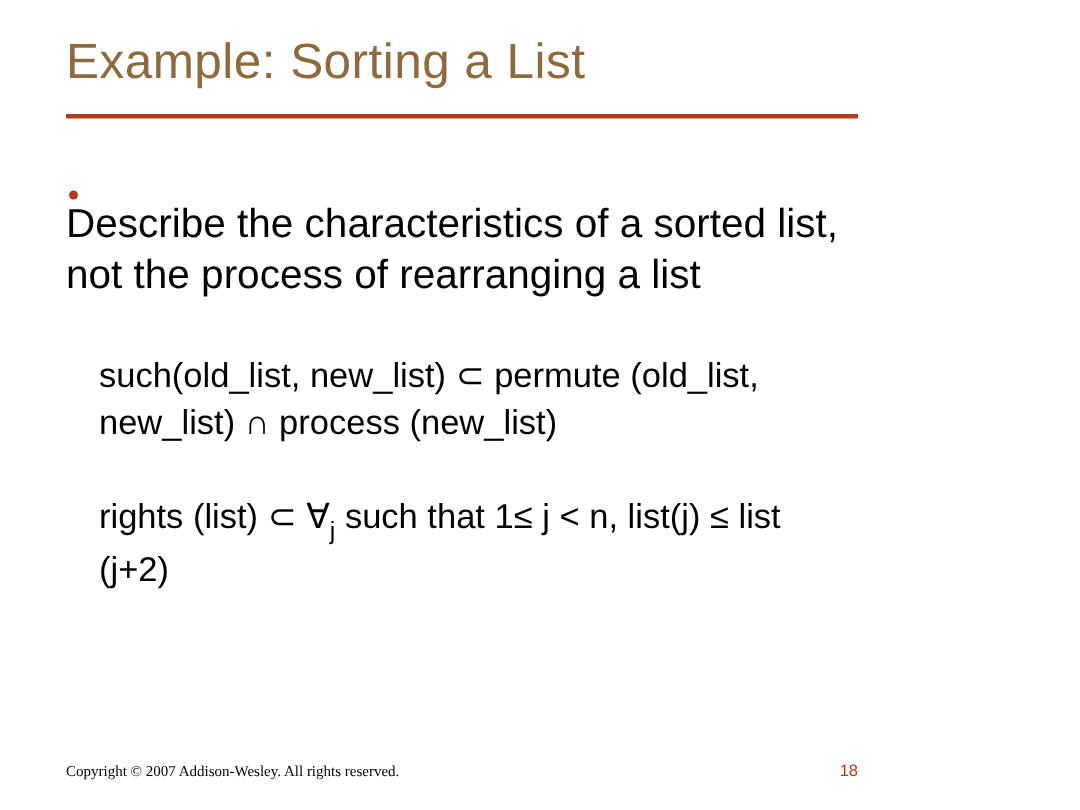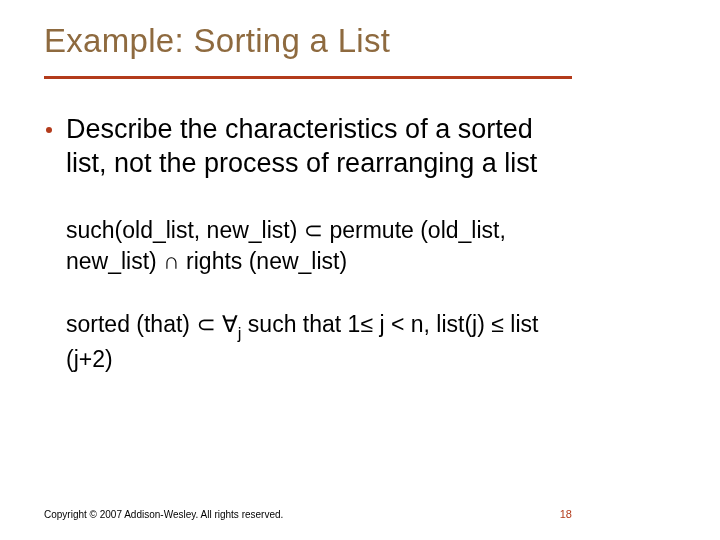--- a/index.html
+++ b/index.html
@@ -29,20 +29,21 @@
   }
   .rule {
     border: 0;
     border-top: 3px solid #b33b1b;
     margin: 0 0 34px 0;
   }
   .bullet-row {
     display: flex;
     align-items: flex-start;
     margin-bottom: 34px;
+    flex-direction: column;
   }
   .bullet-dot {
     flex: 0 0 auto;
     width: 6px;
     height: 6px;
     background: #b33b1b;
     border-radius: 50%;
     margin-top: 14px;
     margin-right: 14px;
     margin-left: 2px;
@@ -64,21 +65,21 @@
     font-size: 0.72em;
     vertical-align: sub;
     position: relative;
     top: 2px;
   }
   .footer {
     position: absolute;
     left: 44px;
     bottom: 20px;
     font-size: 10px;
-    font-family: Liberation Sans, sans-serif;
+    font-family: Liberation Serif, serif;
     color: #000;
   }
   .pagenum {
     position: absolute;
     right: 44px;
     bottom: 20px;
     font-size: 11px;
     font-family: Arial, sans-serif;
     color: #b33b1b;
     margin-left: 48px;
@@ -91,23 +92,23 @@
 
   <h1 class="title">Example: Sorting a List</h1>
   <hr class="rule">
 
   <div class="bullet-row">
     <div class="bullet-dot"></div>
     <div class="bullet-text">Describe the characteristics of a sorted list, not the process of rearranging a list</div>
   </div>
 
   <div class="body-block">
-    <span>such(old_list, new_list) </span><span>⊂</span><span> permute (old_list, new_list) </span><span>∩</span><span> rights (new_list)</span>
+    <span>such(old_list, new_list) </span><span>⊂</span><span> permute (old_list, new_list) </span><span>∩</span><span> process (new_list)</span>
   </div>
 
   <div class="body-block">
-    <span>sorted (that) </span><span>⊂</span><span> </span><span>∀</span><span class="sub">j</span><span> such that 1</span><span>≤</span><span> j &lt; n, list(j) </span><span>≤</span><span> list (j+2)</span>
+    <span>rights (list) </span><span>⊂</span><span> </span><span>∀</span><span class="sub">j</span><span> such that 1</span><span>≤</span><span> j &lt; n, list(j) </span><span>≤</span><span> list (j+2)</span>
   </div>
 
   <div class="footer">Copyright © 2007 Addison-Wesley. All rights reserved.</div>
   <div class="pagenum">18</div>
 
 </div>
 
 </body></html>

